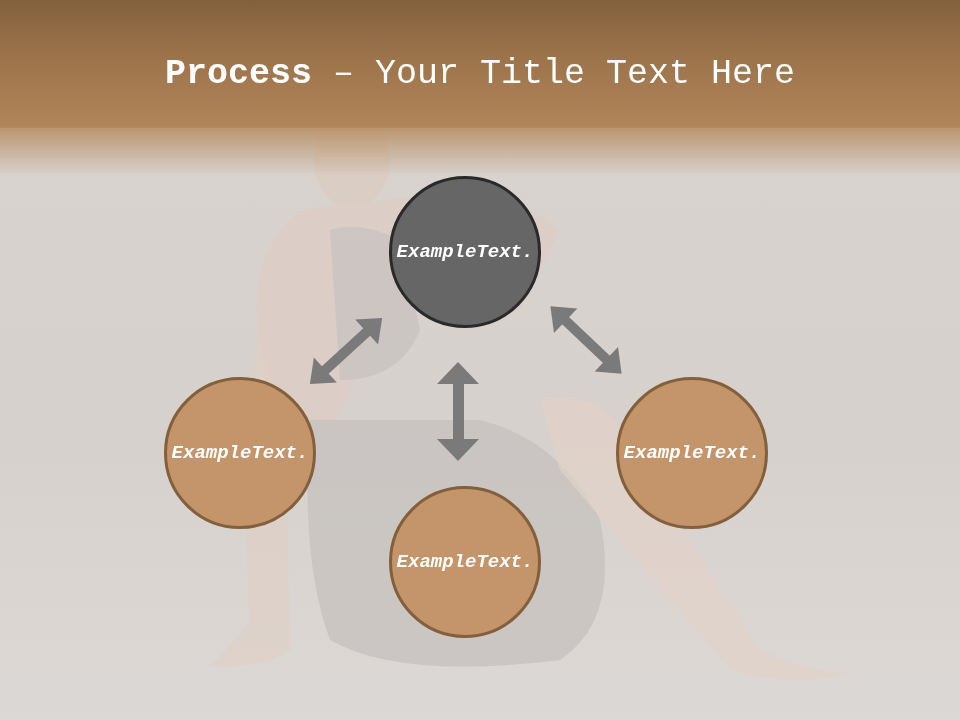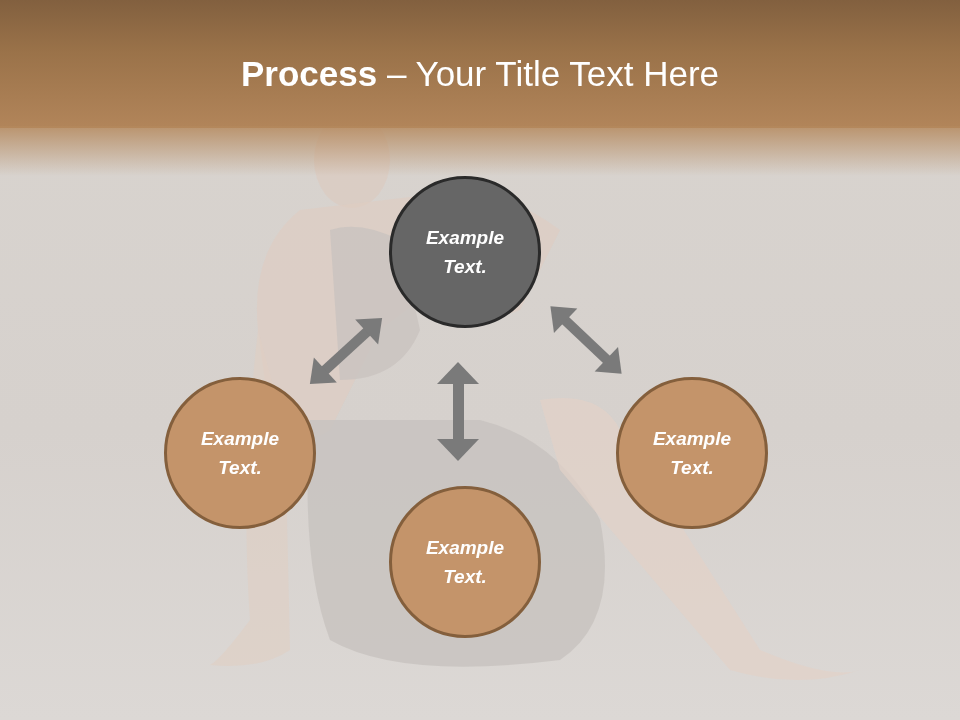--- a/index.html
+++ b/index.html
@@ -1,31 +1,31 @@
 <!DOCTYPE html>
 <html><head>
 <meta charset="utf-8">
 <style>
   html, body { margin:0; padding:0; }
   body { width:960px; height:720px; overflow:hidden; font-family:"Liberation Sans", sans-serif; }
   .slide { position:relative; width:960px; height:720px; overflow:hidden;
-    background: linear-gradient(180deg, #d9d4cf 0%, #d6d1cd 60%, #dcd8d5 100%); }
+    background: linear-gradient(180deg, #d9d4cf 0%, #d6d1cd 60%, #dcd8d5 100%); font-family: Liberation Mono, monospace; }
   .header-band { position:absolute; left:0; top:0; width:960px; height:128px;
     background: linear-gradient(180deg, #82603f 0%, #9a7249 40%, #b2855a 100%); }
   .header-fade { position:absolute; left:0; top:126px; width:960px; height:50px;
     background: linear-gradient(180deg, rgba(180,136,92,0.85) 0%, rgba(214,205,198,0) 100%); }
   .title { position:absolute; left:0; top:52px; width:960px; text-align:center;
     color:#ffffff; font-size:35px; line-height:44px; white-space:nowrap; }
   .title .bold { font-weight:bold; }
 
   
   .photo { position:absolute; left:0; top:0; width:960px; height:720px; }
 
   .circle { position:absolute; width:152px; height:152px; border-radius:50%;
-    box-sizing:border-box; display:flex; flex-direction:column;
+    box-sizing:border-box; display:flex; flex-direction:row;
     align-items:center; justify-content:center; }
   .circle.dark { background:#666666; border:3px solid #2a2a2a; }
   .circle.tan { background:#c4946a; border:3px solid #845f3c; }
   .circle span { color:#ffffff; font-style:italic; font-weight:bold; font-size:19px; line-height:29px; }
 
   .arrows { position:absolute; left:0; top:0; width:960px; height:720px; pointer-events:none; }
 </style>
 </head>
 <body>
 

